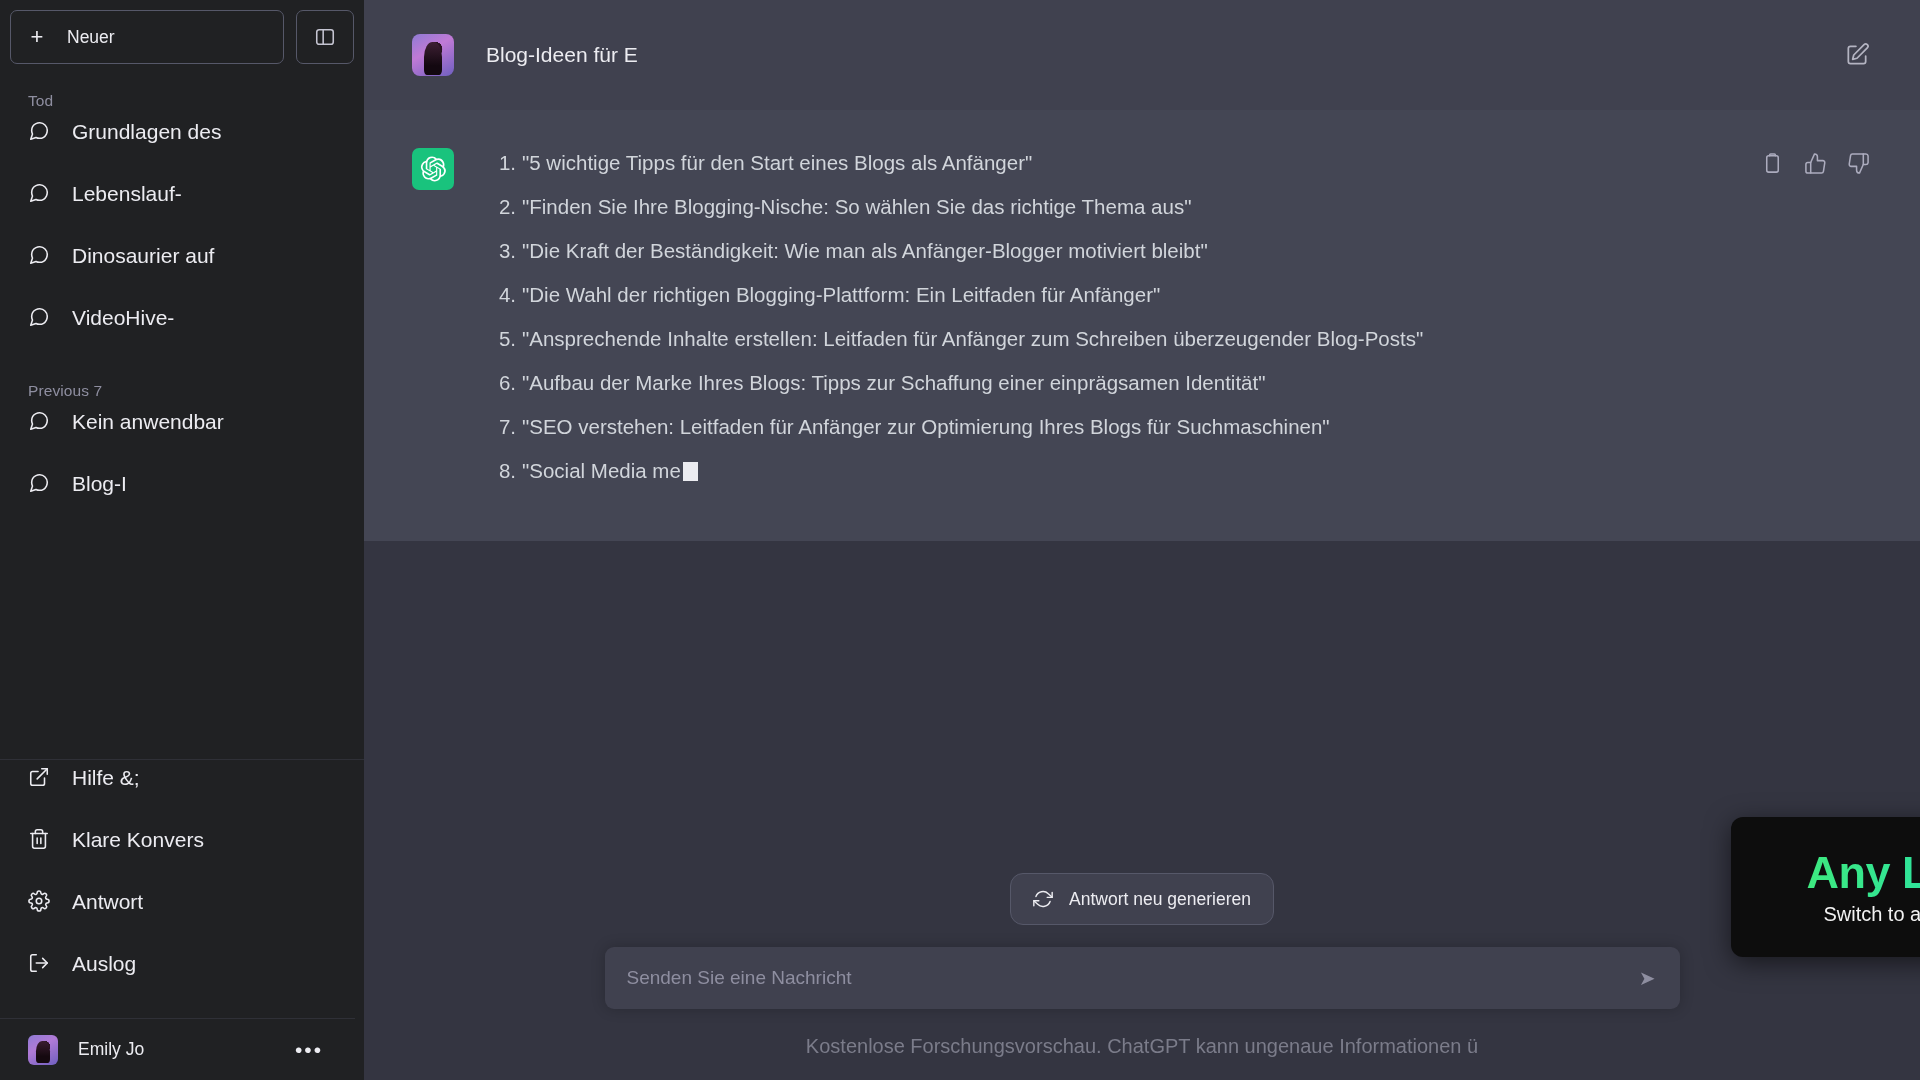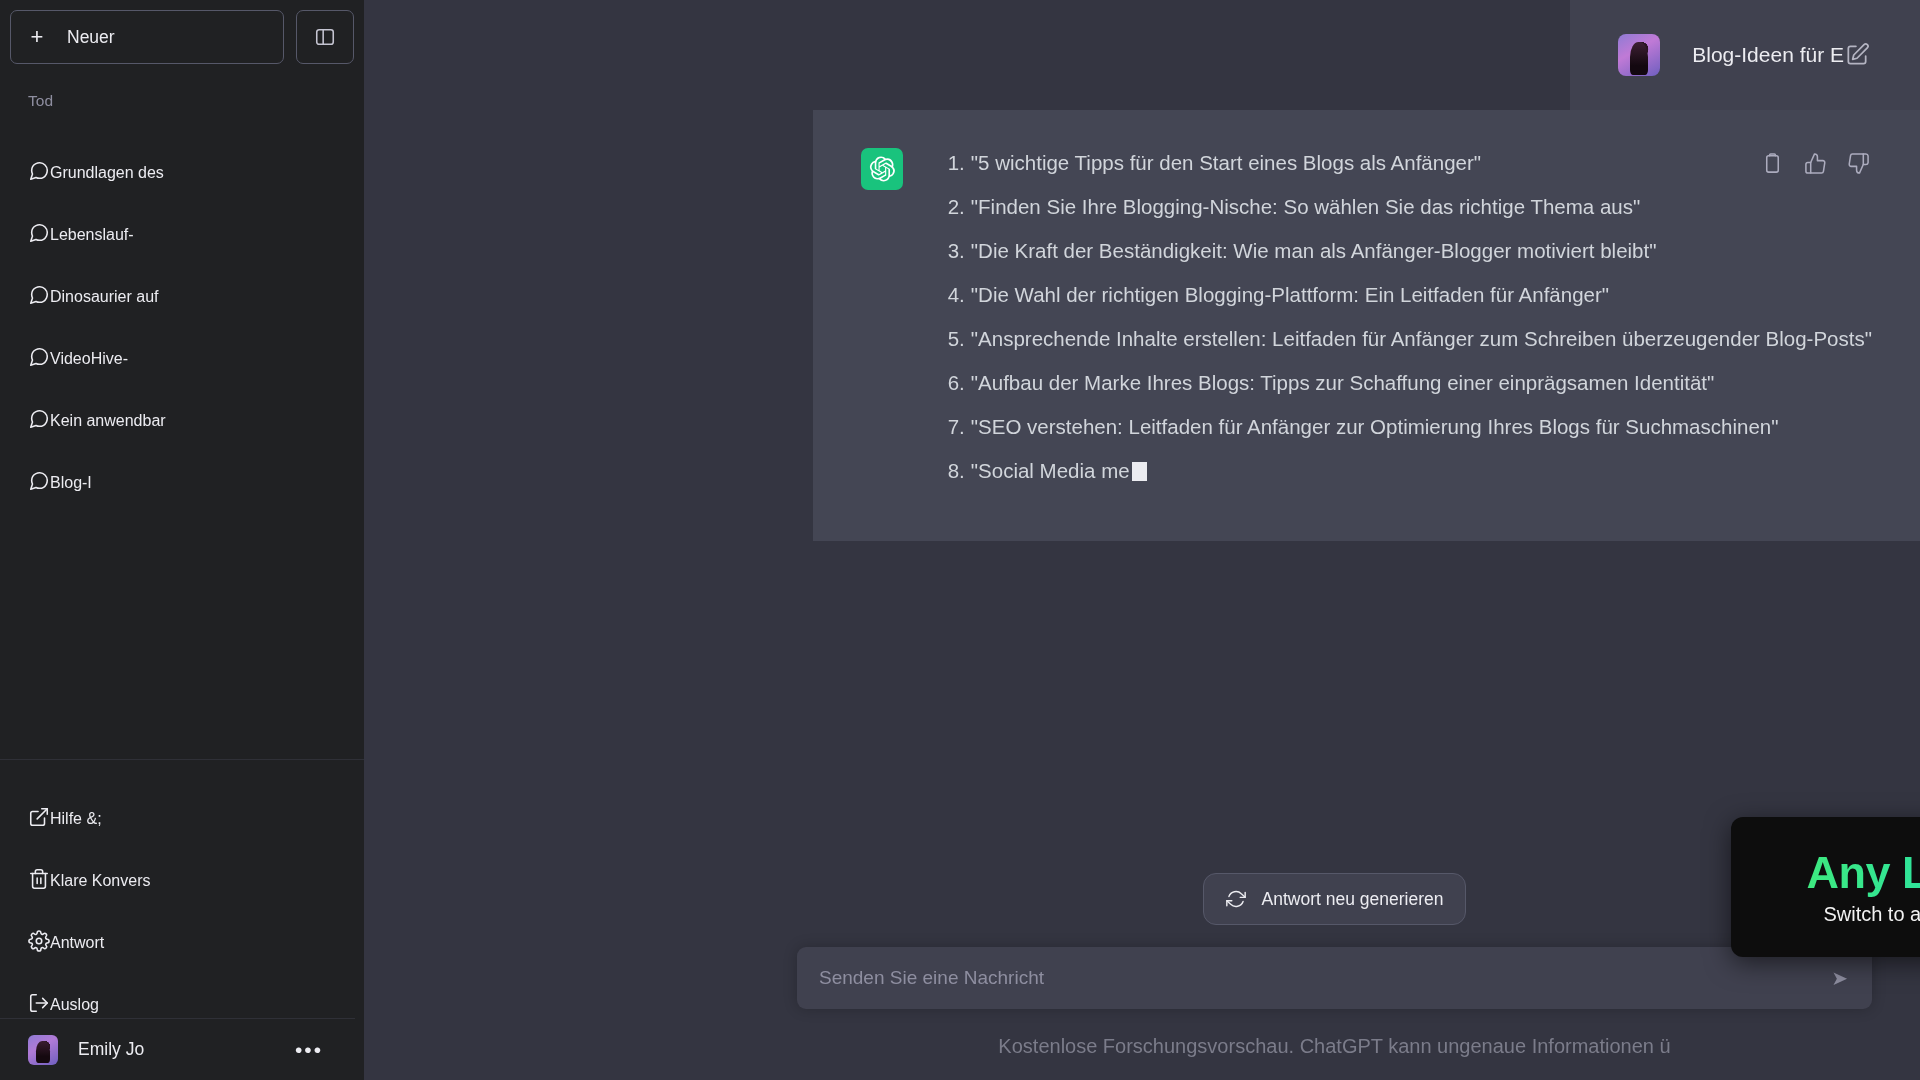--- a/index.html
+++ b/index.html
@@ -54,25 +54,26 @@
     overflow:hidden;
     padding-top:14px;
   }
   .nav-section-label {
     color:#8e8ea0;
     font-size:15.5px;
     padding:14px 28px 10px 28px;
     letter-spacing:.1px;
   }
   .nav-item {
-    display:flex; align-items:flex-end;
+    display:flex; align-items:flex-start;
+    gap:22px;
     height:62px;
     padding:0 28px;
     color:#ececf1;
-    font-size:16px;
+    font-size:21px;
     cursor:pointer;
     white-space:nowrap;
   }
   .nav-icon { width:22px; height:22px; flex:0 0 22px; display:block; }
 
   .sidebar-bottom {
     border-top:1px solid #2f3037;
     padding:6px 9px 0 0;
   }
   .user-row {
@@ -99,21 +100,20 @@
   .user-name { color:#ececf1; font-size:17.5px; flex:1 1 auto; }
   .dots { color:#ececf1; font-size:21px; letter-spacing:2px; line-height:1; padding-right:4px; }
 
   
   .main {
     flex:1 1 auto; height:1080px;
     display:flex; flex-direction:column;
     background:#343541;
     position:relative;
     min-width:0;
-    align-items:flex-end;
   }
   .main-header {
     height:110px;
     background:#40414f;
     display:flex; align-items:center;
     padding:0 50px 0 48px;
     flex:0 0 110px;
     position:relative;
   }
   .avatar-md {
@@ -293,20 +293,21 @@
           </svg>
         <span>Dinosaurier auf</span>
       </div>
       <div class="nav-item">
         <svg class="nav-icon" viewBox="0 0 24 24" fill="none" stroke="#ececf1" stroke-width="1.7" stroke-linecap="round" stroke-linejoin="round">
             <path d="M21 11.5a8.38 8.38 0 0 1-.9 3.8 8.5 8.5 0 0 1-7.6 4.7 8.38 8.38 0 0 1-3.8-.9L3 21l1.9-5.7a8.38 8.38 0 0 1-.9-3.8 8.5 8.5 0 0 1 4.7-7.6 8.38 8.38 0 0 1 3.8-.9h.5a8.48 8.48 0 0 1 8 8v.5z"></path>
           </svg>
         <span>VideoHive-</span>
       </div>
 
+      <div class="nav-section-label">Previous 7</div>
 
       <div class="nav-item">
         <svg class="nav-icon" viewBox="0 0 24 24" fill="none" stroke="#ececf1" stroke-width="1.7" stroke-linecap="round" stroke-linejoin="round">
             <path d="M21 11.5a8.38 8.38 0 0 1-.9 3.8 8.5 8.5 0 0 1-7.6 4.7 8.38 8.38 0 0 1-3.8-.9L3 21l1.9-5.7a8.38 8.38 0 0 1-.9-3.8 8.5 8.5 0 0 1 4.7-7.6 8.38 8.38 0 0 1 3.8-.9h.5a8.48 8.48 0 0 1 8 8v.5z"></path>
           </svg>
         <span>Kein anwendbar</span>
       </div>
       <div class="nav-item">
         <svg class="nav-icon" viewBox="0 0 24 24" fill="none" stroke="#ececf1" stroke-width="1.7" stroke-linecap="round" stroke-linejoin="round">
             <path d="M21 11.5a8.38 8.38 0 0 1-.9 3.8 8.5 8.5 0 0 1-7.6 4.7 8.38 8.38 0 0 1-3.8-.9L3 21l1.9-5.7a8.38 8.38 0 0 1-.9-3.8 8.5 8.5 0 0 1 4.7-7.6 8.38 8.38 0 0 1 3.8-.9h.5a8.48 8.48 0 0 1 8 8v.5z"></path>

